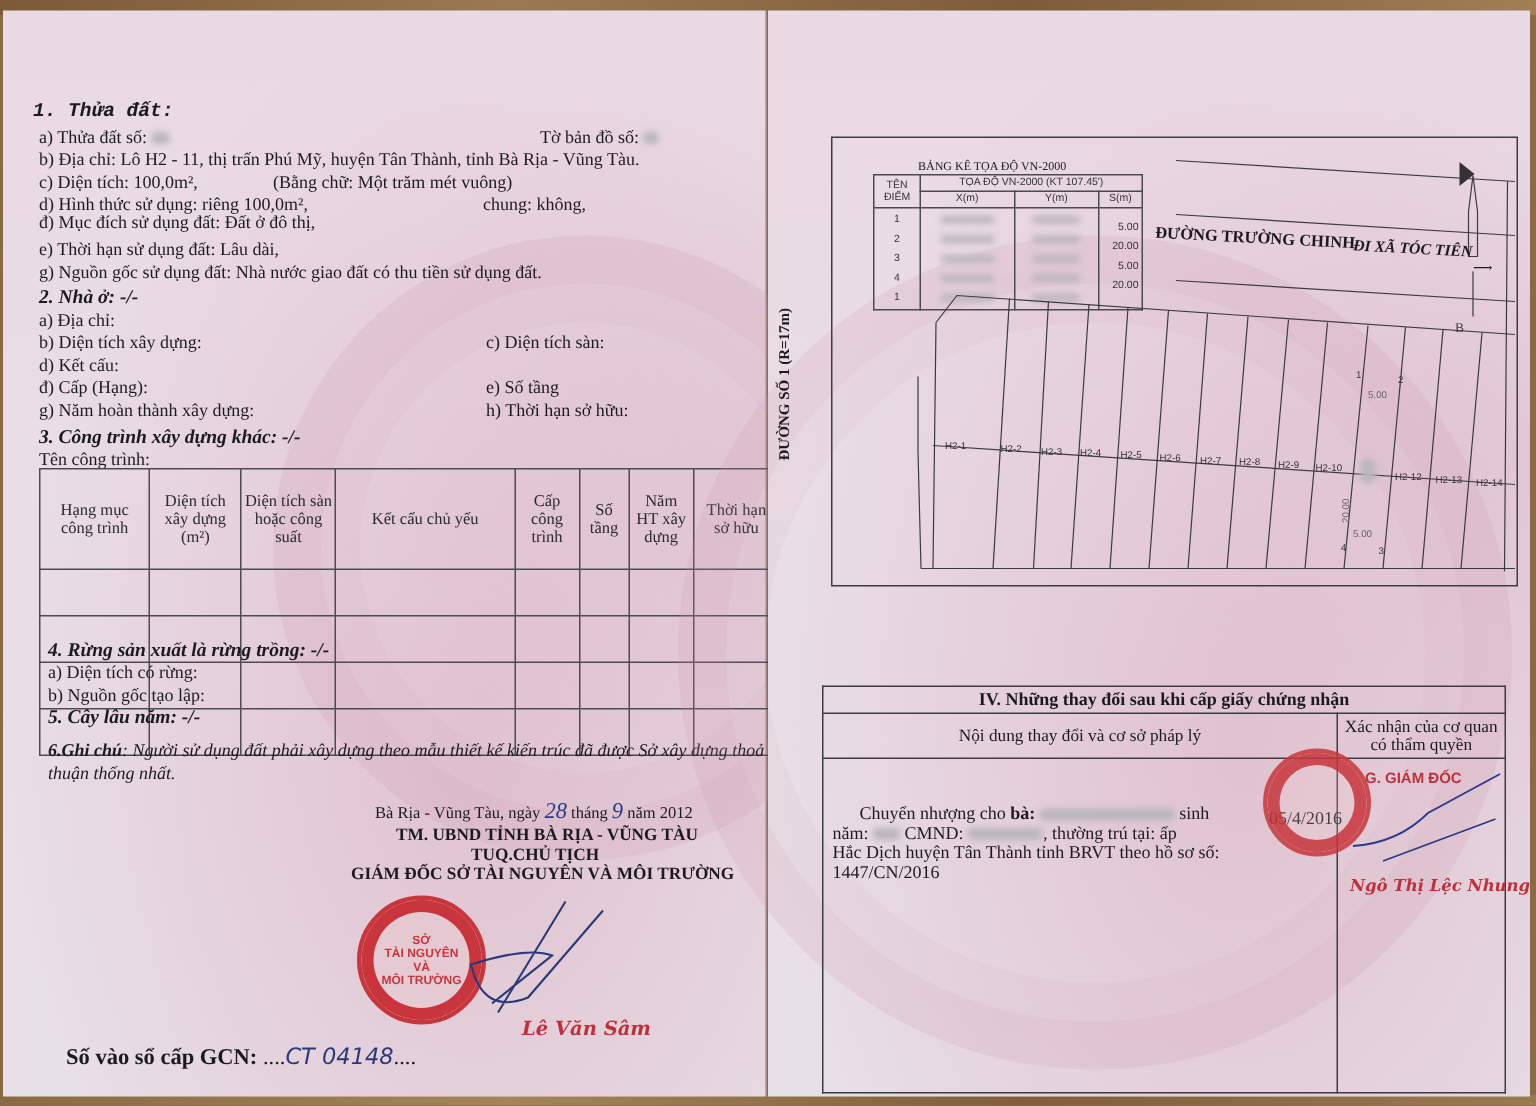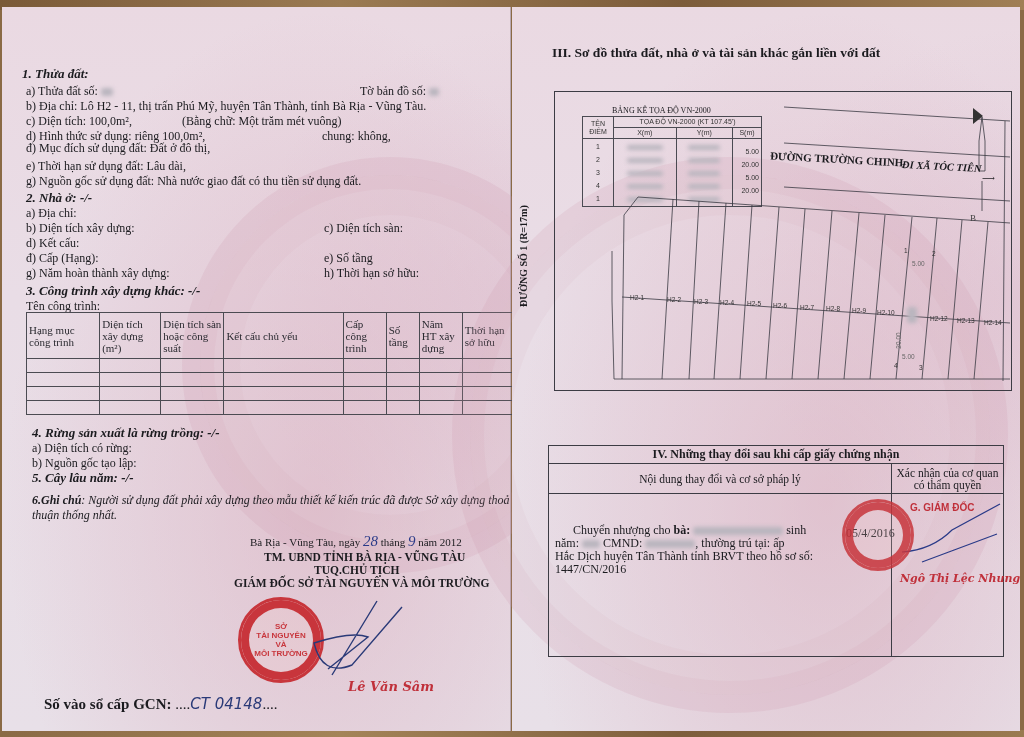--- a/index.html
+++ b/index.html
@@ -27,21 +27,21 @@
     border:18px solid rgba(205,150,170,0.18);
     box-shadow: inset 0 0 0 14px rgba(205,150,170,0.10), inset 0 0 0 40px rgba(205,150,170,0.08);
   }
   .abs { position:absolute; white-space:nowrap; }
   .t13 { font-size:12px; line-height:14px; }
   .h-sec { font-weight:bold; font-size:13.5px; }
   .h-sub { font-weight:bold; font-style:italic; font-size:13px; }
   .it { font-style:italic; }
   .bold { font-weight:bold; }
   table.grid { border-collapse:collapse; position:absolute; }
-  table.grid td { border:1px solid #4b4b52; font-size:11px; line-height:12px; text-align:left; padding:4px 2px; color:#2a2a30; }
+  table.grid td { border:1px solid #4b4b52; font-size:11px; line-height:12px; text-align:center; padding:15px 2px; color:#2a2a30; }
   .stamp {
     position:absolute; border-radius:50%; border:3px solid #c8363c; color:#c8363c;
     display:flex; flex-direction:column; align-items:center; justify-content:center;
     font-family:"Liberation Sans", sans-serif; font-weight:bold;
     box-shadow: inset 0 0 0 6px rgba(200,54,60,0.15), inset 0 0 0 8px #c8363c;
     background:rgba(240,200,200,0.25);
   }
   .sig-name { color:#c0303a; font-style:italic; font-weight:bold; font-family:"DejaVu Serif", serif; }
   .blur { display:inline-block; background:#b9b5be; filter:blur(2px); height:8px; border-radius:3px; vertical-align:middle; }
   .map-box { position:absolute; border:1px solid #3c3c44; }
@@ -53,21 +53,21 @@
 </style>
 </head>
 <body>
 
 <div class="wood-top"></div>
 <div class="wood-bottom"></div>
 
 <div class="page page-left">
   <div class="seal-bg" style="left:180px;top:150px;width:380px;height:380px;"></div>
 
-  <div class="abs h-sub" style="left:20px;top:59px;">1. Thửa đất:</div>
+  <div class="abs h-sub" style="left:20px;top:59px;font-family:Liberation Mono, monospace;">1. Thửa đất:</div>
 
   <div class="abs t13" style="left:24px;top:77px;"><span>a) Thửa đất số:</span> <span class="blur" style="width:12px;"></span></div>
   <div class="abs t13" style="left:358px;top:77px;"><span>Tờ bản đồ số:</span> <span class="blur" style="width:10px;"></span></div>
   <div class="abs t13" style="left:24px;top:92px;">b) Địa chỉ: Lô H2 - 11, thị trấn Phú Mỹ, huyện Tân Thành, tỉnh Bà Rịa - Vũng Tàu.</div>
   <div class="abs t13" style="left:24px;top:107px;">c) Diện tích: 100,0m², </div>
   <div class="abs t13" style="left:180px;top:107px;">(Bằng chữ: Một trăm mét vuông)</div>
   <div class="abs t13" style="left:24px;top:122px;">d) Hình thức sử dụng: riêng  100,0m²,</div>
   <div class="abs t13" style="left:320px;top:122px;">chung: không,</div>
   <div class="abs t13" style="left:24px;top:134px;">đ) Mục đích sử dụng đất: Đất ở đô thị,</div>
   <div class="abs t13" style="left:24px;top:152px;">e) Thời hạn sử dụng đất: Lâu dài,</div>
@@ -172,21 +172,20 @@
 
   <div class="abs bold" style="left:42px;top:688px;font-size:15px;">
     <span>Số vào sổ cấp GCN:</span>
     <span style="font-weight:normal;">....</span><span class="it" style="font-weight:normal;font-family:'DejaVu Sans',sans-serif;color:#2a3a78;">CT 04148</span><span style="font-weight:normal;">....</span>
   </div>
 </div>
 
 <div class="page page-right">
   <div class="seal-bg" style="left:-60px;top:150px;width:520px;height:520px;"></div>
 
-  <div class="abs h-sec" style="left:40px;top:38px;">III. Sơ đồ thửa đất, nhà ở và tài sản khác gắn liền với đất</div>
 
   <div class="map-box" style="left:42px;top:84px;width:456px;height:298px;"></div>
 
   <div class="abs" style="left:100px;top:99px;font-size:8px;font-family:'Liberation Serif',serif;">BẢNG KÊ TỌA ĐỘ VN-2000</div>
   <table class="coord-table" style="left:70px;top:109px;width:180px;">
     <tbody>
         <tr>
       <td rowspan="2" style="width:26px;">TÊN ĐIỂM</td>
       <td colspan="3">TỌA ĐỘ VN-2000 (KT 107.45')</td>
     </tr>
@@ -279,21 +278,21 @@
   <div class="lot-label" style="left:472px;top:312px;">H2-14</div>
 
   <div class="lot-label" style="left:392px;top:240px;">1</div>
   <div class="lot-label" style="left:420px;top:243px;">2</div>
   <div class="lot-label" style="left:407px;top:357px;">3</div>
   <div class="lot-label" style="left:382px;top:355px;">4</div>
   <div class="lot-label" style="left:400px;top:253px;color:#666;">5.00</div>
   <div class="lot-label" style="left:390px;top:346px;color:#666;">5.00</div>
   <div class="lot-label" style="left:378px;top:330px;color:#666;transform:rotate(-90deg);">20.00</div>
 
-  <table class="changes-table" style="left:36px;top:438px;width:456px;height:212px;">
+  <table class="changes-table" style="left:36px;top:450px;width:456px;height:272px;">
     <tbody>
         <tr style="height:16px;">
       <td colspan="2" class="bold" style="text-align:center;font-size:12px;">IV. Những thay đổi sau khi cấp giấy chứng nhận</td>
     </tr>
     <tr style="height:30px;margin-left:24px;">
       <td style="text-align:center;vertical-align:middle;font-size:11.5px;width:340px;">Nội dung thay đổi và cơ sở pháp lý</td>
       <td style="text-align:center;vertical-align:middle;font-size:11.5px;">Xác nhận của cơ quan có thẩm quyền</td>
     </tr>
     <tr>
       <td style="font-size:12px;line-height:13px;padding:30px 2px 0 6px;">

